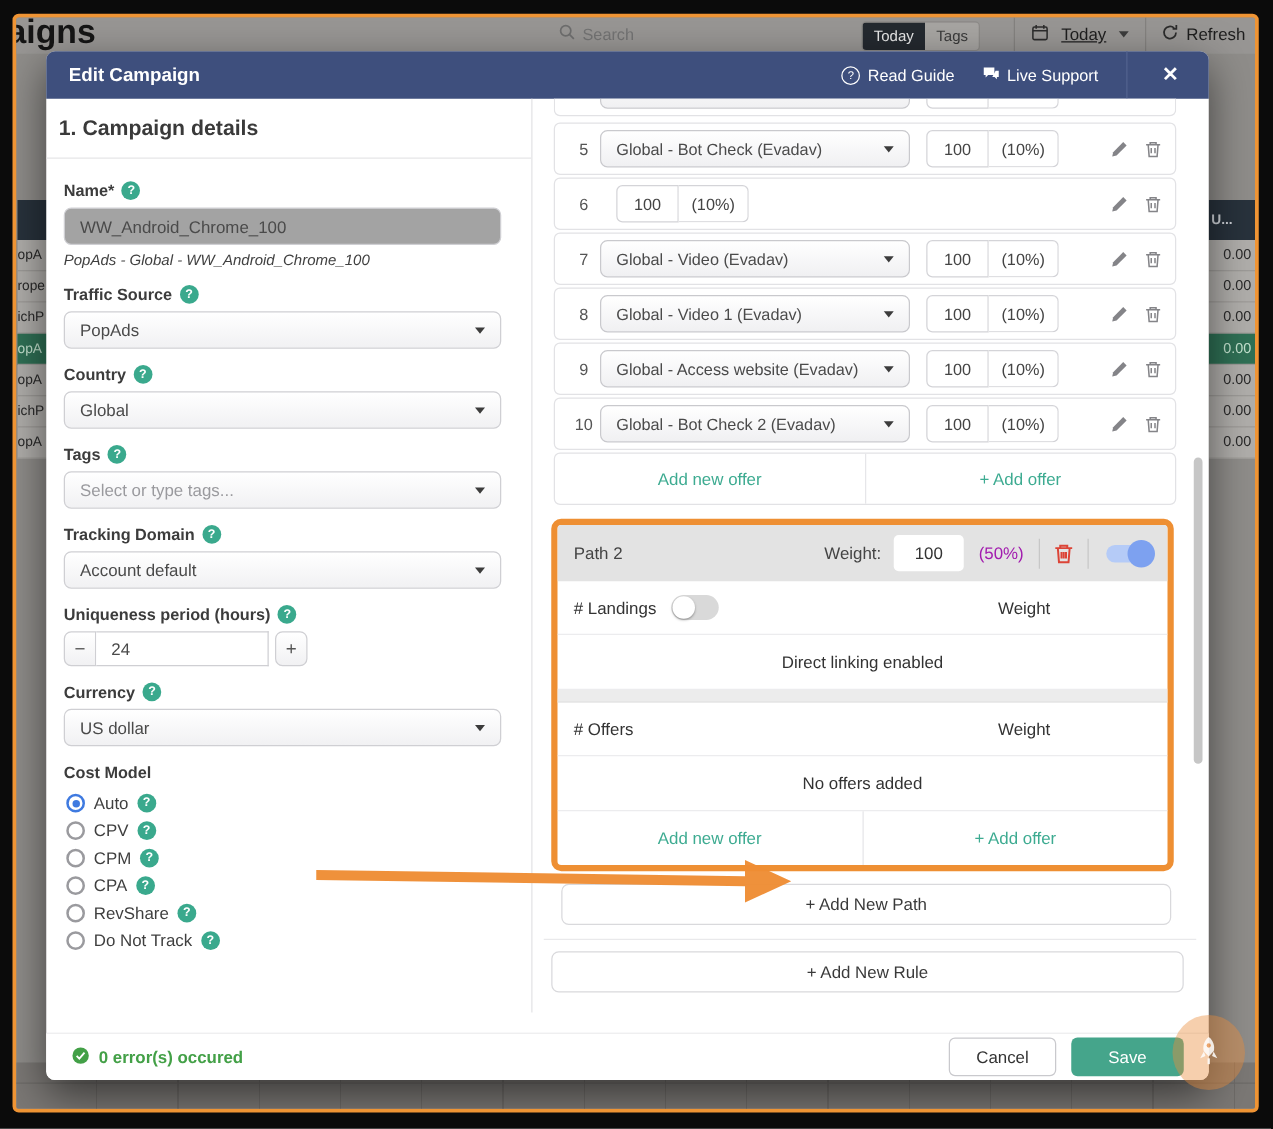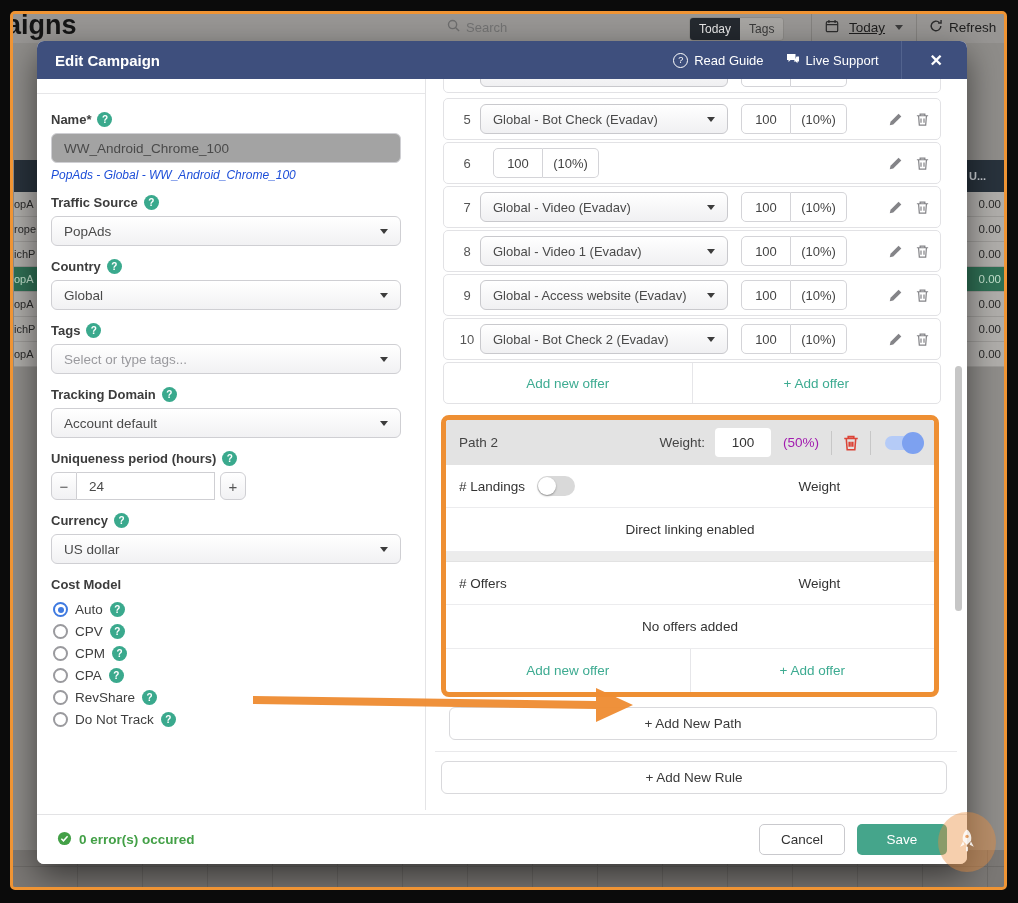--- a/index.html
+++ b/index.html
@@ -52,21 +52,21 @@
   .form{padding:10px 24px 0 14px;}
   .flabel{display:flex;align-items:center;gap:6px;font-size:13px;font-weight:700;color:#3c3c3c;margin:13px 0 6px;}
   .help{width:15px;height:15px;background:#3aa98d;color:#fff;border-radius:50%;font-size:10px;font-weight:700;
         display:inline-flex;align-items:center;justify-content:center;flex:0 0 15px;}
   .tinput{height:30px;box-sizing:border-box;border:1px solid #cfcfd3;border-radius:6px;background:#a3a3a3;
           display:flex;align-items:center;padding:0 12px;font-size:13.5px;color:#4a4a4a;}
   .select{height:30px;box-sizing:border-box;border:1px solid #cfcfd3;border-radius:6px;
           background:linear-gradient(#ffffff,#f1f1f3);display:flex;align-items:center;justify-content:space-between;
           padding:0 12px;font-size:13.5px;color:#4a4a4a;cursor:pointer;}
   .placeholder{color:#9a9a9e;}
-  .hint{font-style:italic;font-size:12px;color:#1d4ed8;margin-top:5px;}
+  .hint{font-style:italic;font-size:12px;color:#404040;margin-top:5px;}
   .stepper{display:flex;align-items:center;height:28px;}
   .step-btn{width:26px;height:28px;box-sizing:border-box;border:1px solid #cfcfd3;background:linear-gradient(#fff,#f1f1f3);
             display:flex;align-items:center;justify-content:center;font-size:15px;color:#555;cursor:pointer;}
   .step-minus{border-radius:6px 0 0 6px;}
   .step-plus{border-radius:6px;margin-left:5px;}
   .step-val{width:138px;height:28px;box-sizing:border-box;border:1px solid #cfcfd3;border-left:0;
             display:flex;align-items:center;padding:0 12px;font-size:13.5px;color:#4a4a4a;background:#fff;}
   .radio-row{display:flex;align-items:center;gap:7px;margin:0 0 7px 2px;font-size:13.5px;color:#3f3f3f;}
   .radio{width:15px;height:15px;box-sizing:border-box;border:2px solid #9a9a9e;border-radius:50%;background:#fff;position:relative;cursor:pointer;}
   .radio.selected{border-color:#3f7ae0;}
@@ -118,21 +118,21 @@
   .path-footer .half{flex:1;display:flex;align-items:center;justify-content:center;font-size:13.5px;color:#3dab91;cursor:pointer;}
   .path-footer .half + .half{border-left:1px solid #e6e6e9;}
 
   .wide-btn{height:33px;box-sizing:border-box;border:1px solid #d9d9dc;border-radius:6px;background:#fff;
             display:flex;align-items:center;justify-content:center;font-size:13.5px;color:#3a3a3a;cursor:pointer;}
   .add-path{margin:10px 4px 0 6px;}
   .rules-sep{border-top:1px solid #e9e9eb;margin:11px -16px 0 -8px;}
   .add-rule{margin:9px -6px 0 -2px;}
 
   
-  .modal-footer{position:absolute;left:0;bottom:0;width:100%;height:50px;box-sizing:border-box;
+  .modal-footer{position:absolute;left:0;bottom:0;width:100%;height:38px;box-sizing:border-box;
                 border-top:1px solid #e3e3e5;background:#fff;border-radius:0 0 7px 7px;
                 display:flex;align-items:center;padding:0 20px;}
   .errors{display:flex;align-items:center;gap:7px;color:#43a047;font-size:13.5px;font-weight:700;}
   .mf-right{margin-left:auto;display:flex;align-items:center;gap:12px;}
   .btn-cancel{width:86px;height:31px;box-sizing:border-box;border:1px solid #c9c9cd;border-radius:5px;background:#fff;
               display:flex;align-items:center;justify-content:center;font-size:13.5px;color:#333;cursor:pointer;}
   .btn-save{width:90px;height:31px;border-radius:5px;background:#45a58b;display:flex;align-items:center;justify-content:center;
             font-size:13.5px;color:#fff;cursor:pointer;}
   .scroll-thumb{position:absolute;right:5px;top:325px;width:7px;height:245px;background:#c6c6c6;border-radius:4px;}
 
@@ -228,20 +228,21 @@
                 </svg>
           </span>
           <span>Live Support</span>
         </span>
         <span class="mh-sep"></span>
         <span class="mh-close">✕</span>
       </div>
     </div>
 
     <div class="left-panel">
+      <h2 class="section-title">1. Campaign details</h2>
       <div class="section-rule"></div>
       <div class="form">
         <div class="flabel" style="margin-top:8px">
           <span>Name*</span>
           <span class="help">?</span>
         </div>
         <div class="tinput">WW_Android_Chrome_100</div>
         <div class="hint">PopAds - Global - WW_Android_Chrome_100</div>
 
         <div class="flabel">

